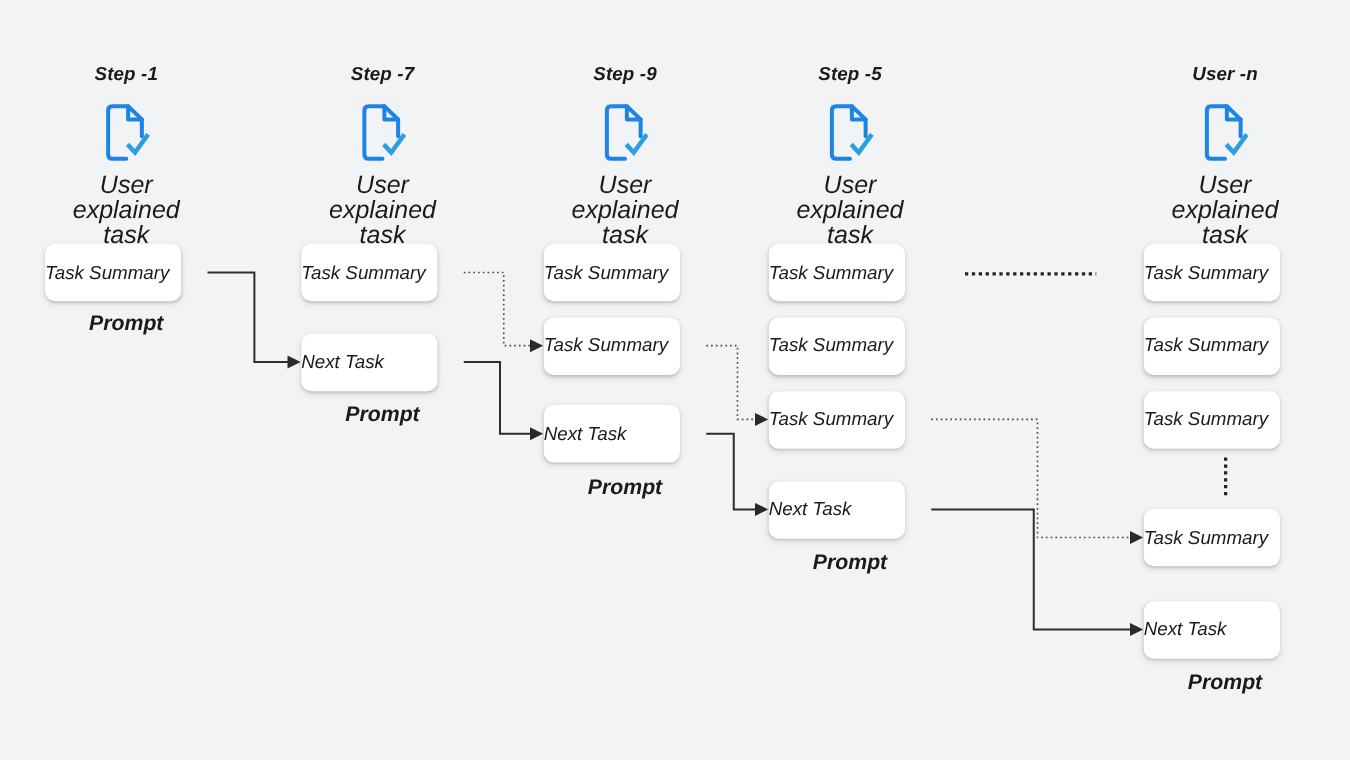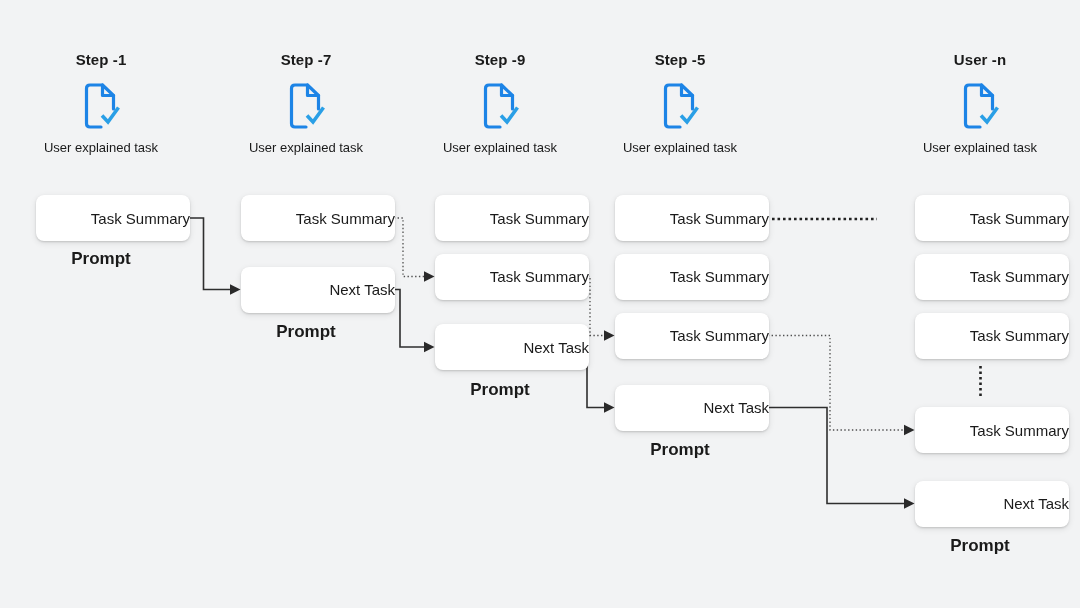--- a/index.html
+++ b/index.html
@@ -1,38 +1,39 @@
 <!DOCTYPE html>
 <html style="--bg: #f2f3f4; --text: #1a1a1a; --boxbg: #ffffff; --doc: #1d84e6; --check: #2a9fe6;"><head>
 <meta charset="utf-8">
 <style>
   html,body{margin:0;padding:0;background:var(--bg,#f2f3f4);}
   #canvas{
     position:relative;width:1080px;height:608px;overflow:hidden;
     background:var(--bg,#f2f3f4);
     font-family:"Liberation Sans", sans-serif;
     color:var(--text,#1a1a1a);
+    font-style:italic;
   }
   #connector-layer{position:absolute;left:0;top:0;width:1080px;height:608px;pointer-events:none;}
   .step-title{
     position:absolute;transform:translateX(-50%);
     font-size:15px;font-weight:700;letter-spacing:.1px;white-space:nowrap;
   }
   .doc-icon{position:absolute;}
   .doc-stroke{fill:none;stroke:var(--doc,#1d84e6);stroke-width:3.2;stroke-linejoin:round;stroke-linecap:round;}
   .check-stroke{fill:none;stroke:var(--check,#2a9fe6);stroke-width:3.6;stroke-linejoin:miter;stroke-linecap:butt;}
   .step-subtitle{
     position:absolute;transform:translateX(-50%);
-    width:126px;text-align:center;font-size:13px;line-height:20px;
+    width:126px;text-align:center;font-size:20px;line-height:20px;
   }
   .node-box{
-    position:absolute;width:154px;height:46px;border-radius:8px;
+    position:absolute;width:109px;height:46px;border-radius:8px;
     background:var(--boxbg,#fff);
     box-shadow:0 1px 2px rgba(0,0,0,.14), 0 2px 6px rgba(0,0,0,.10);
-    display:flex;align-items:center;justify-content:flex-end;
+    display:flex;align-items:center;justify-content:flex-start;
   }
   .node-label{font-size:15px;white-space:nowrap;}
   .prompt-label{
     position:absolute;transform:translateX(-50%);
     font-size:17px;font-weight:700;white-space:nowrap;
   }
 </style>
 </head>
 <body>
 

